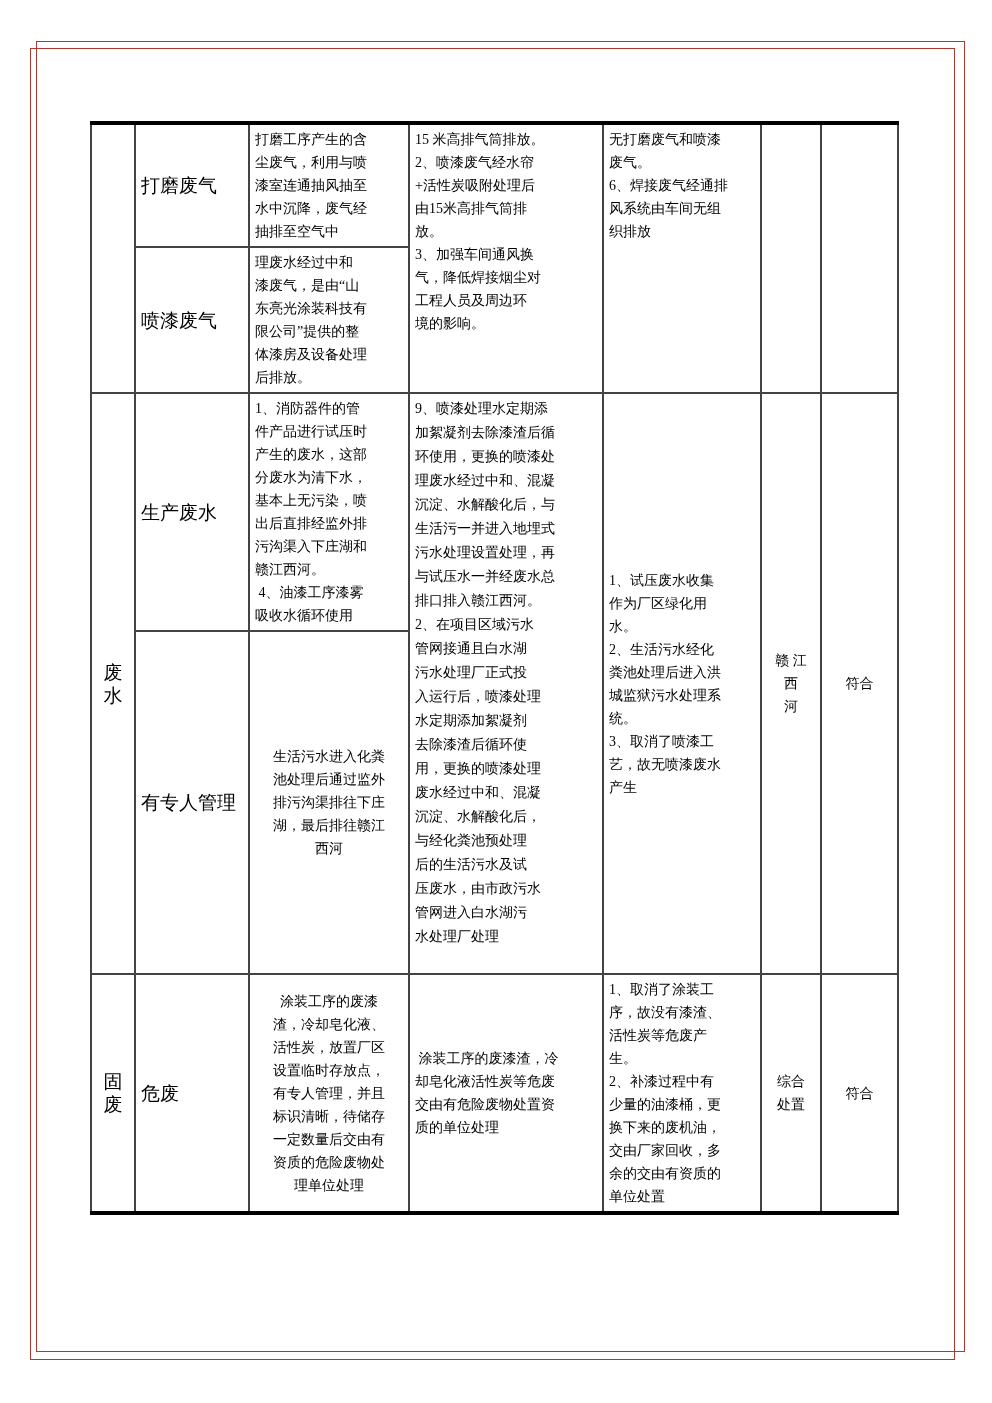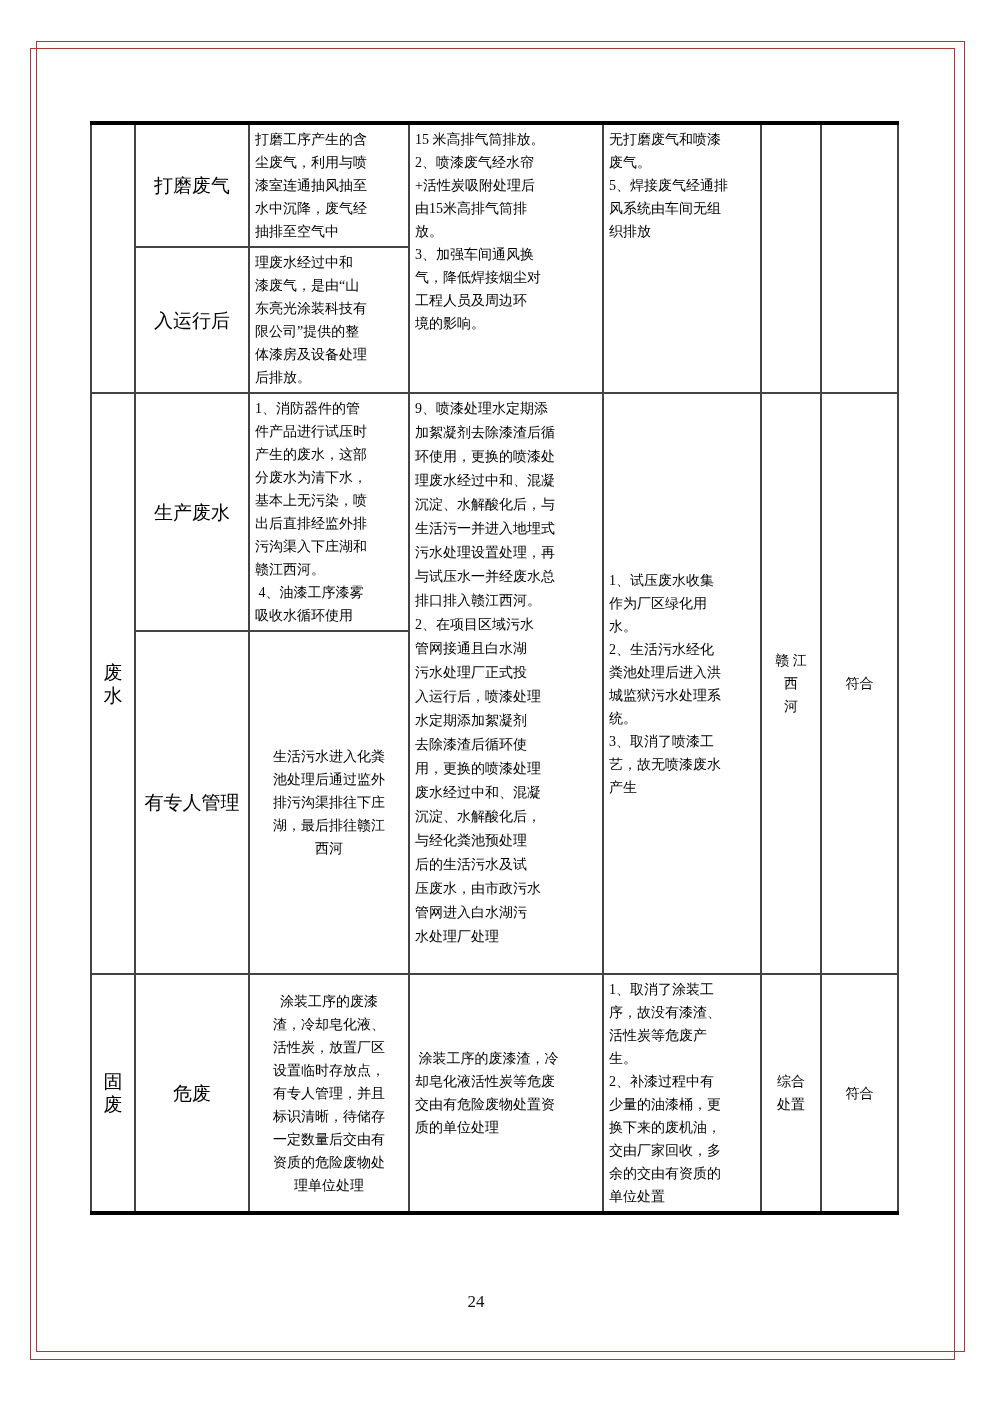--- a/index.html
+++ b/index.html
@@ -26,21 +26,21 @@
     overflow:hidden;
   }
   .doc-table tr.rA > td { border-top:4px solid #000; }
   .doc-table tr.rE > td { border-bottom:4px solid #000; }
   .rA { height:113px; }
   .rB { height:138px; }
   .rC { height:226px; }
   .rD { height:343px; }
   .rE { height:227px; }
 
-  td.lab  { text-align:center; font-size:19px; }
+  td.lab  { font-size:19px; }
   td.ctr  { text-align:center; }
   td.top  { vertical-align:top; }
   td.lh24 { line-height:24px; }
 
   .page-number {
     position:absolute; top:1292px; left:0; width:952px;
     text-align:center; font-size:17px; color:#111;
   }
 </style>
 </head>
@@ -75,28 +75,28 @@
 2、喷漆废气经水帘
 +活性炭吸附处理后
 由15米高排气筒排
 放。
 3、加强车间通风换
 气，降低焊接烟尘对
 工程人员及周边环
 境的影响。</td>
       <td class="top" rowspan="2">无打磨废气和喷漆
 废气。
-5、焊接废气经通排
+6、焊接废气经通排
 风系统由车间无组
 织排放</td>
       <td class="ctr" rowspan="2"></td>
       <td class="ctr" rowspan="2"></td>
     </tr>
     <tr class="rB">
-      <td class="lab">入运行后</td>
+      <td class="lab">喷漆废气</td>
       <td>理废水经过中和
 漆废气，是由“山
 东亮光涂装科技有
 限公司”提供的整
 体漆房及设备处理
 后排放。</td>
     </tr>
 
     <tr class="rC">
       <td class="lab ctr" rowspan="2">废
@@ -186,15 +186,14 @@
 交由厂家回收，多
 余的交由有资质的
 单位处置</td>
       <td class="ctr">综合
 处置</td>
       <td class="ctr">符合</td>
     </tr>
   </tbody>
     </table>
 
-  <div class="page-number">24</div>
 
 </div>
 
 </body></html>

